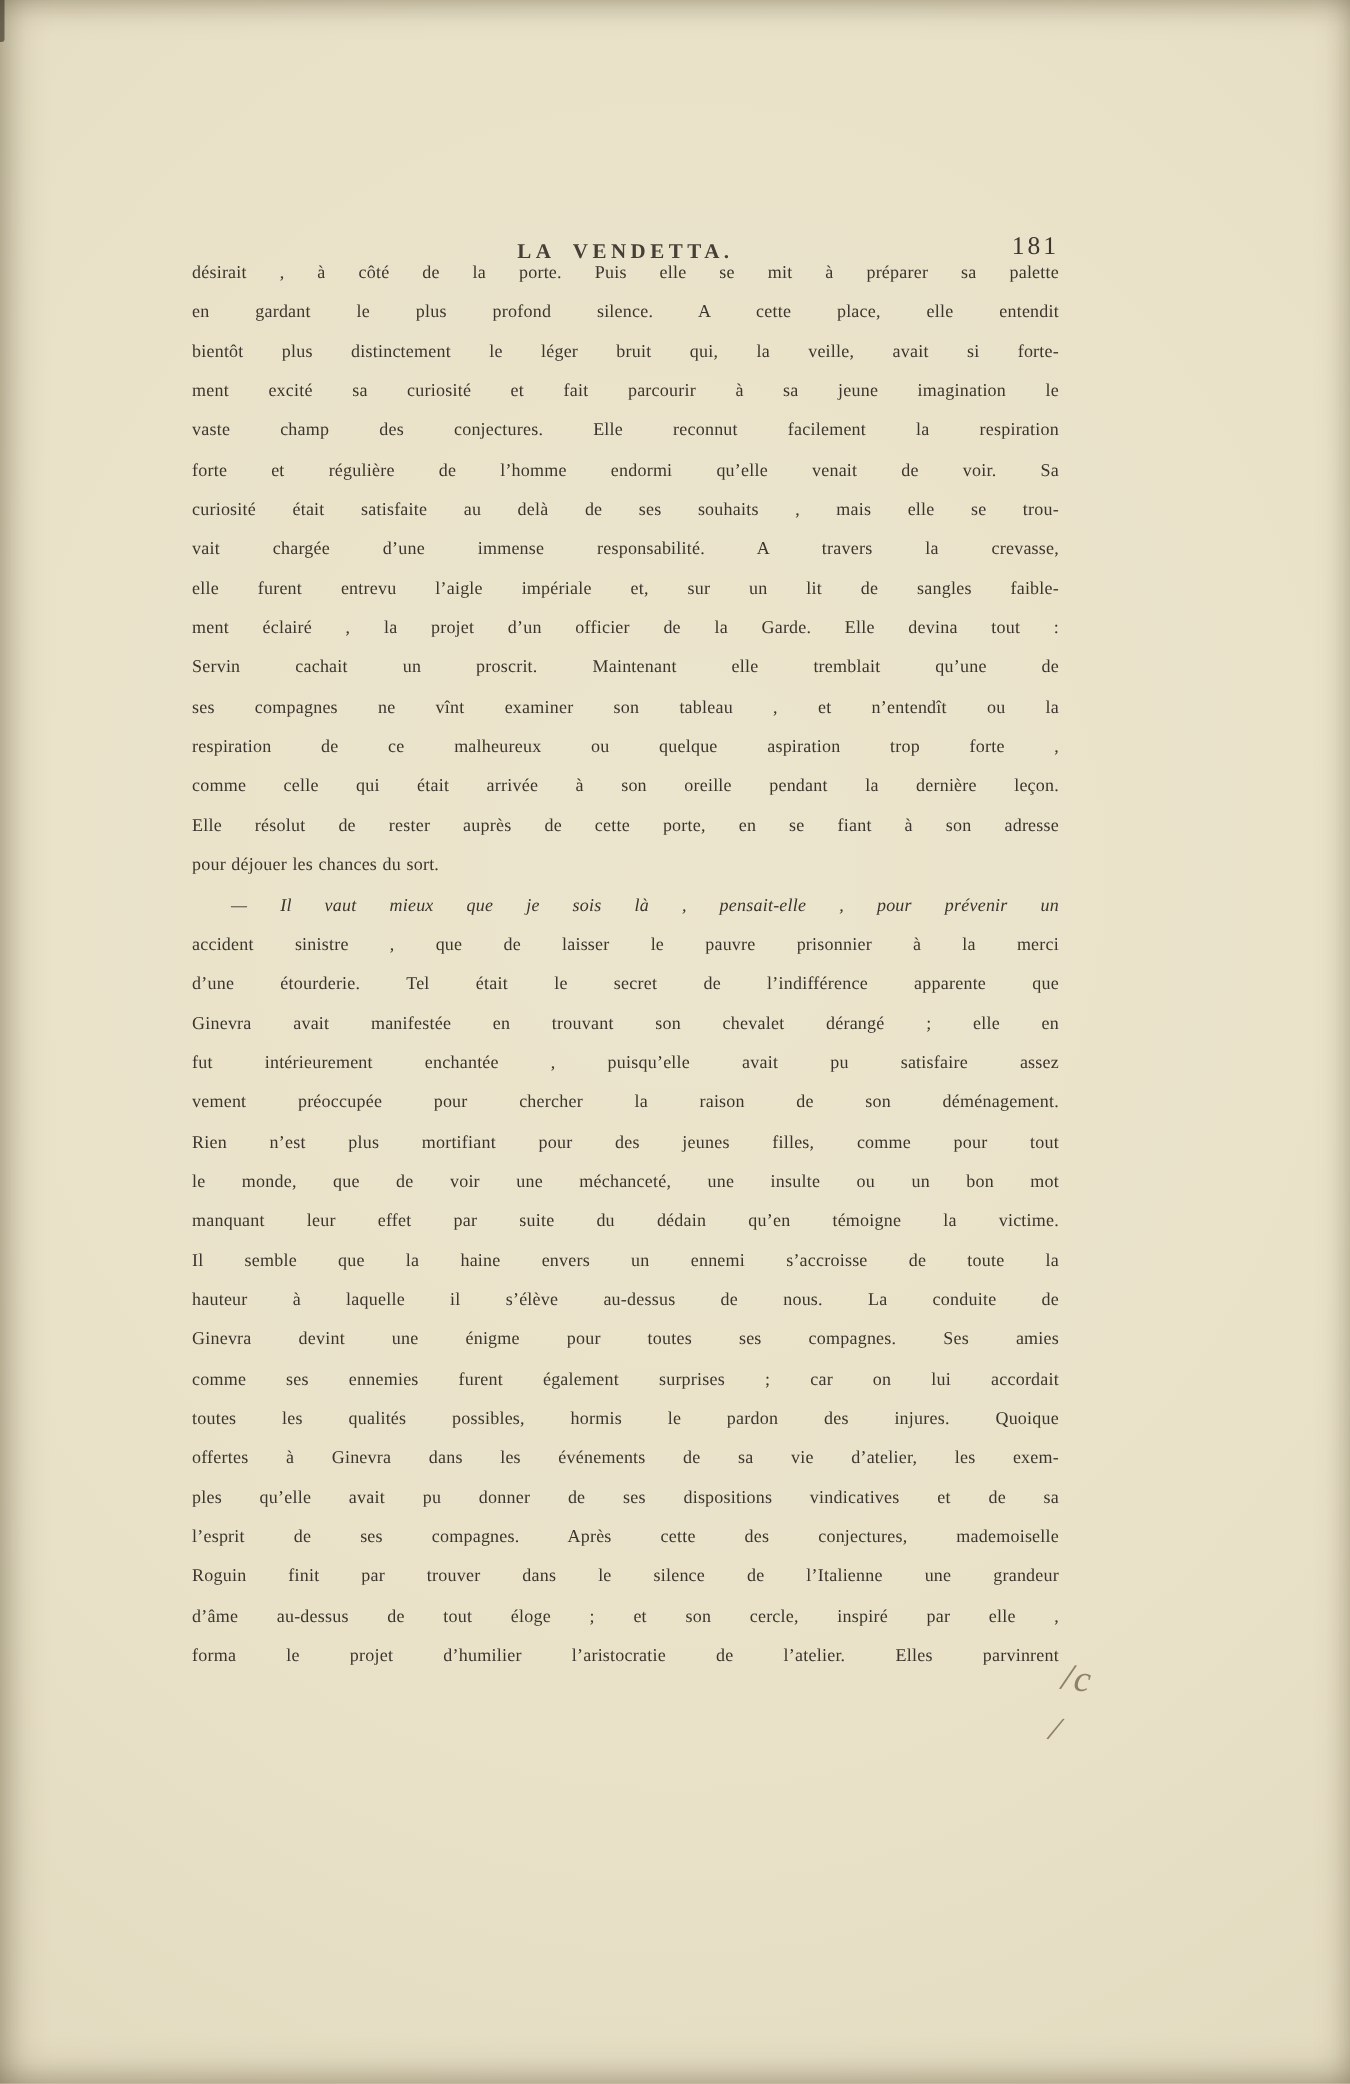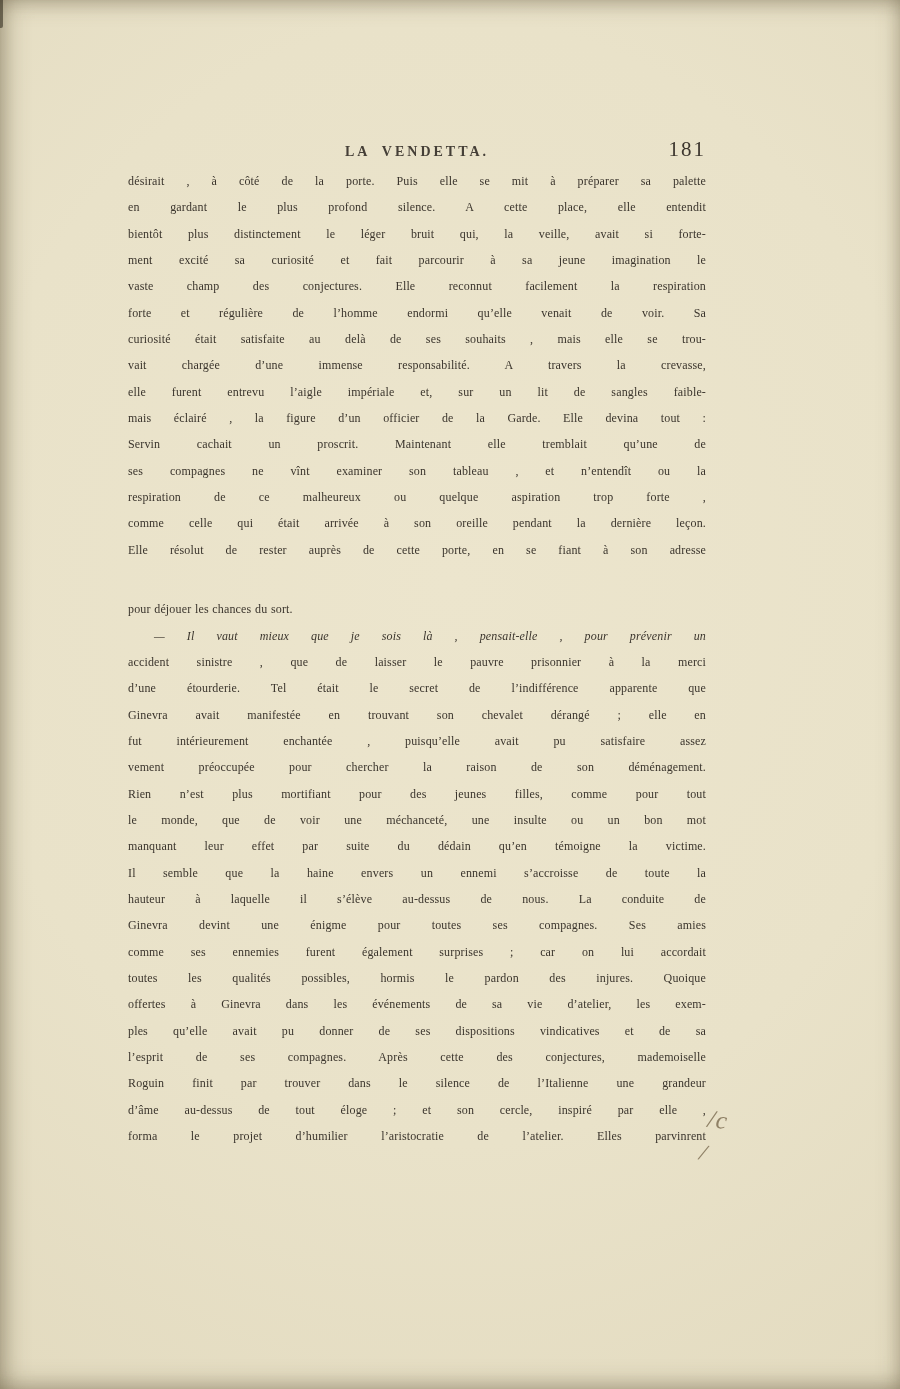--- a/index.html
+++ b/index.html
@@ -24,58 +24,58 @@
   
   .corner-mark {
     position: absolute;
     top: 0; left: 0;
     width: 3px; height: 28px;
     background: rgba(42, 36, 24, 0.55);
     border-radius: 0 0 2px 0;
   }
   .header {
     position: absolute;
-    top: 141px; left: 128px;
+    top: 158px; left: 128px;
     width: 578px; height: 26px; text-align: right;
   }
   .running-title {
     position: absolute;
     left: 50%; top: 3px;
     transform: translateX(-50%);
     font-size: 14px;
     font-weight: bold;
     letter-spacing: 3px;
     word-spacing: 6px;
     white-space: nowrap;
     color: #453f37;
   }
   .page-number {
     position: absolute;
     right: 0; top: -4px;
-    font-size: 21px;
+    font-size: 17px;
     letter-spacing: 2px;
     color: #3c362e;
     margin-left: 44px;
   }
   .text-block {
     position: absolute;
     top: 168px; left: 128px;
     width: 578px;
     font-size: 12px;
     line-height: 26.35px;
     letter-spacing: 0.15px;
     word-spacing: 0.5px;
     color: #3b352d;
   }
   .line {
     text-align: justify;
     text-align-last: justify;
   }
   .line.indent { text-indent: 26px; font-style: italic; }
-  .line.para-end { text-align-last: left; margin-top: 33px; }
+  .line.para-end { text-align-last: left; }
   .margin-note {
     position: absolute;
     left: 700px; top: 1106px;
     width: 46px; height: 76px;
     color: #86775c;
     font-style: italic;
     opacity: 0.9;
   }
   .margin-note .mark1 {
     position: absolute;
@@ -109,21 +109,21 @@
 
   <div class="line">désirait , à côté de la porte. Puis elle se mit à préparer sa palette</div>
       <div class="line">en gardant le plus profond silence. A cette place, elle entendit</div>
       <div class="line">bientôt plus distinctement le léger bruit qui, la veille, avait si forte-</div>
       <div class="line">ment excité sa curiosité et fait parcourir à sa jeune imagination le</div>
       <div class="line">vaste champ des conjectures. Elle reconnut facilement la respiration</div>
       <div class="line">forte et régulière de l’homme endormi qu’elle venait de voir. Sa</div>
       <div class="line">curiosité était satisfaite au delà de ses souhaits , mais elle se trou-</div>
       <div class="line">vait chargée d’une immense responsabilité. A travers la crevasse,</div>
       <div class="line">elle furent entrevu l’aigle impériale et, sur un lit de sangles faible-</div>
-      <div class="line">mais éclairé , la figure d’un officier de la Garde. Elle devina tout :</div>
+      <div class="line">ment éclairé , la projet d’un officier de la Garde. Elle devina tout :</div>
       <div class="line">Servin cachait un proscrit. Maintenant elle tremblait qu’une de</div>
       <div class="line">ses compagnes ne vînt examiner son tableau , et n’entendît ou la</div>
       <div class="line">respiration de ce malheureux ou quelque aspiration trop forte ,</div>
       <div class="line">comme celle qui était arrivée à son oreille pendant la dernière leçon.</div>
       <div class="line">Elle résolut de rester auprès de cette porte, en se fiant à son adresse</div>
       <div class="line para-end">pour déjouer les chances du sort.</div>
       <div class="line indent">— Il vaut mieux que je sois là , pensait-elle , pour prévenir un</div>
       <div class="line">accident sinistre , que de laisser le pauvre prisonnier à la merci</div>
       <div class="line">d’une étourderie. Tel était le secret de l’indifférence apparente que</div>
       <div class="line">Ginevra avait manifestée en trouvant son chevalet dérangé ; elle en</div>

